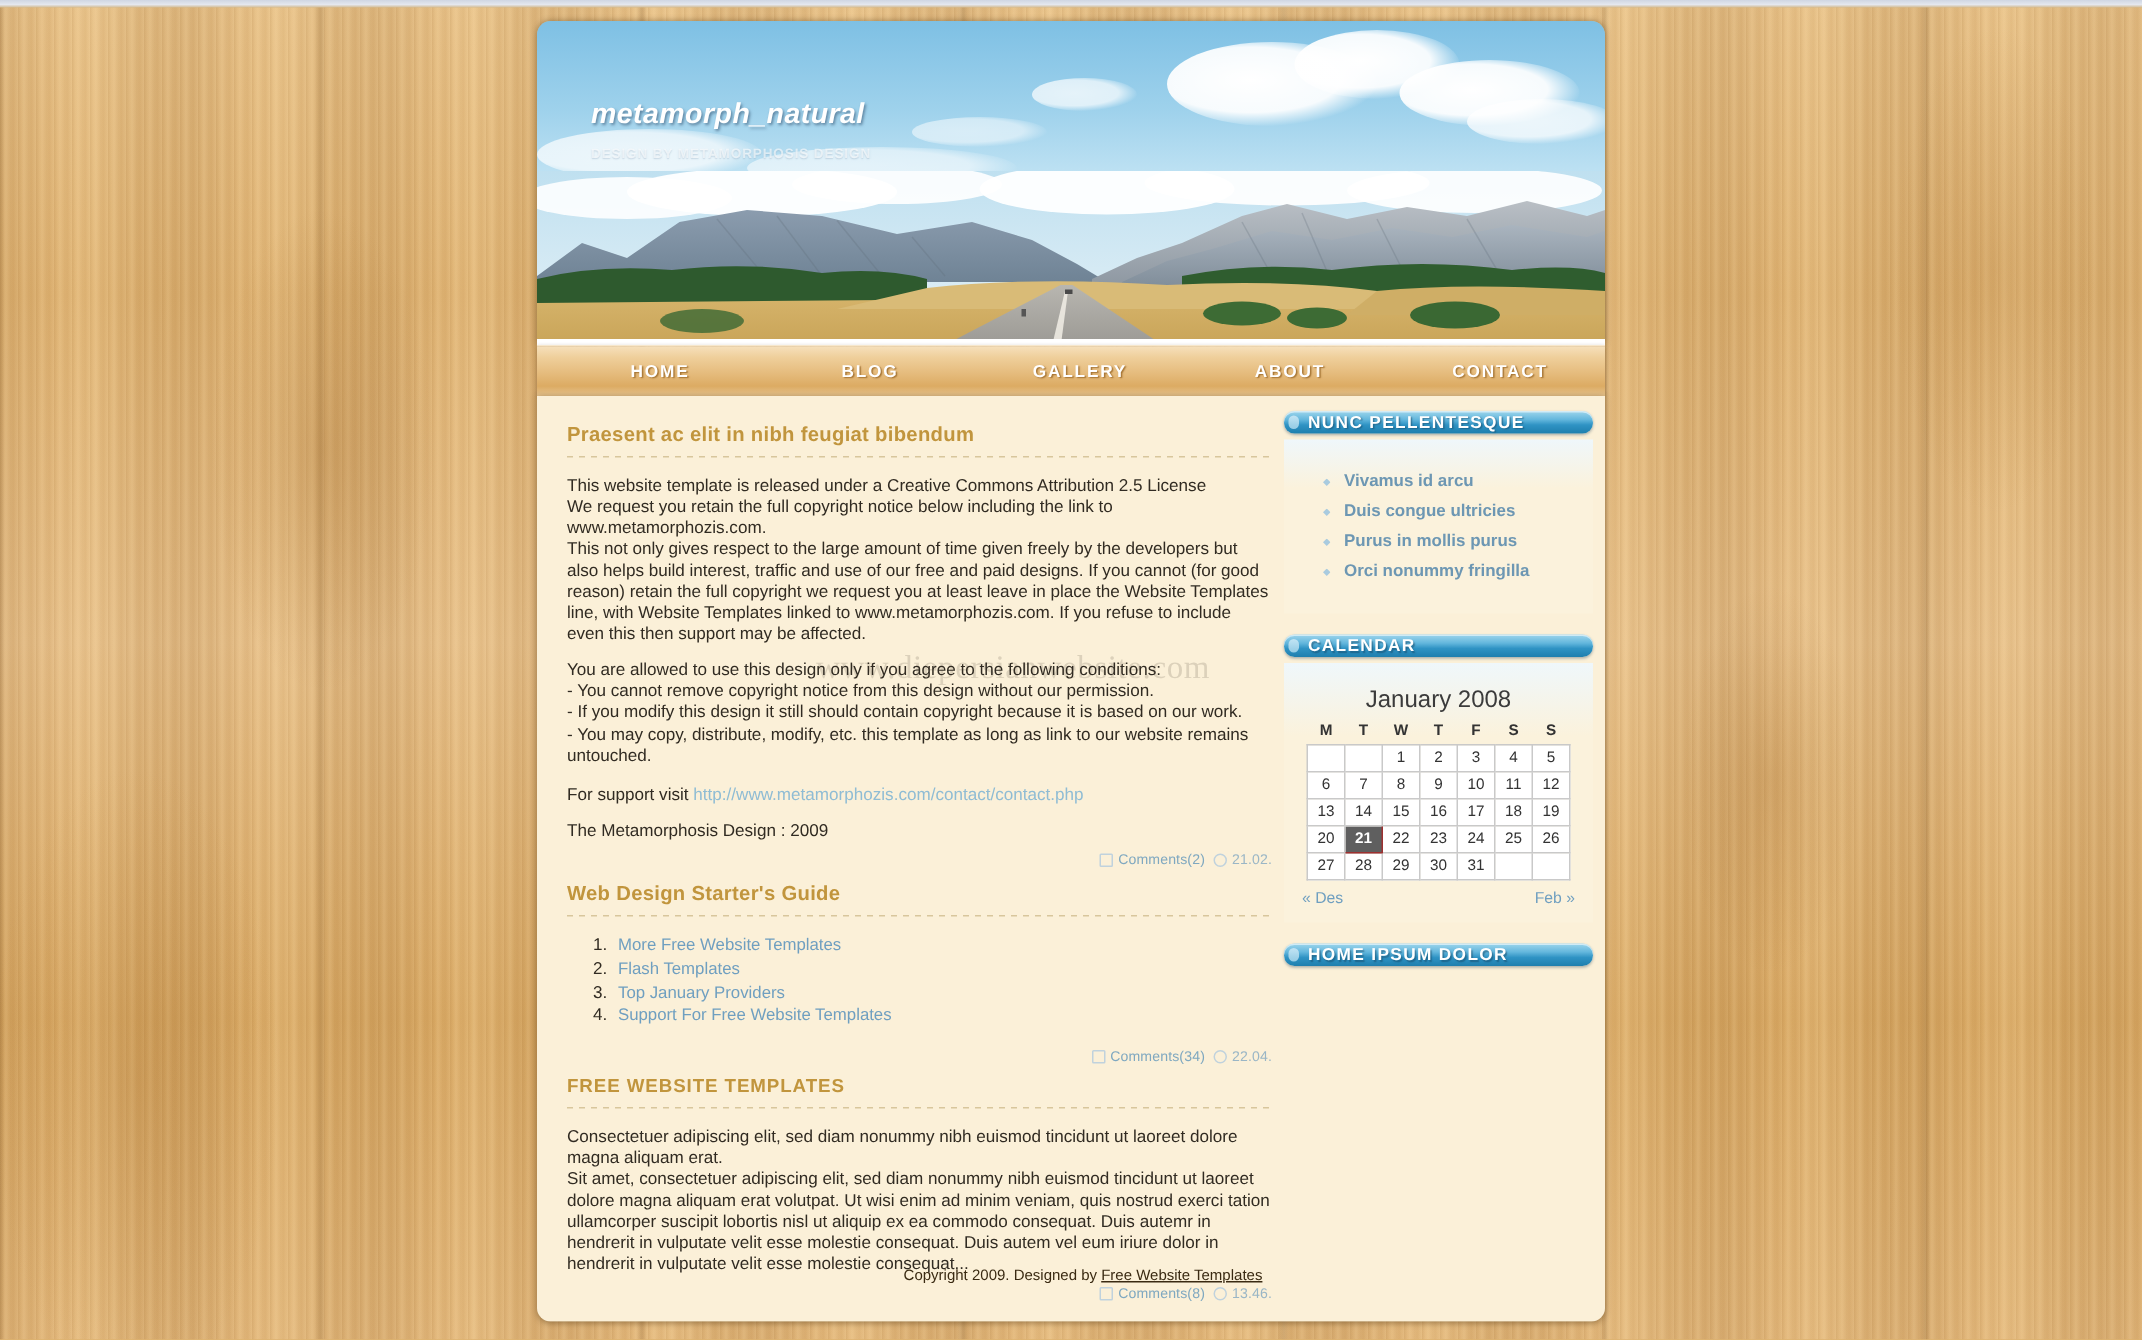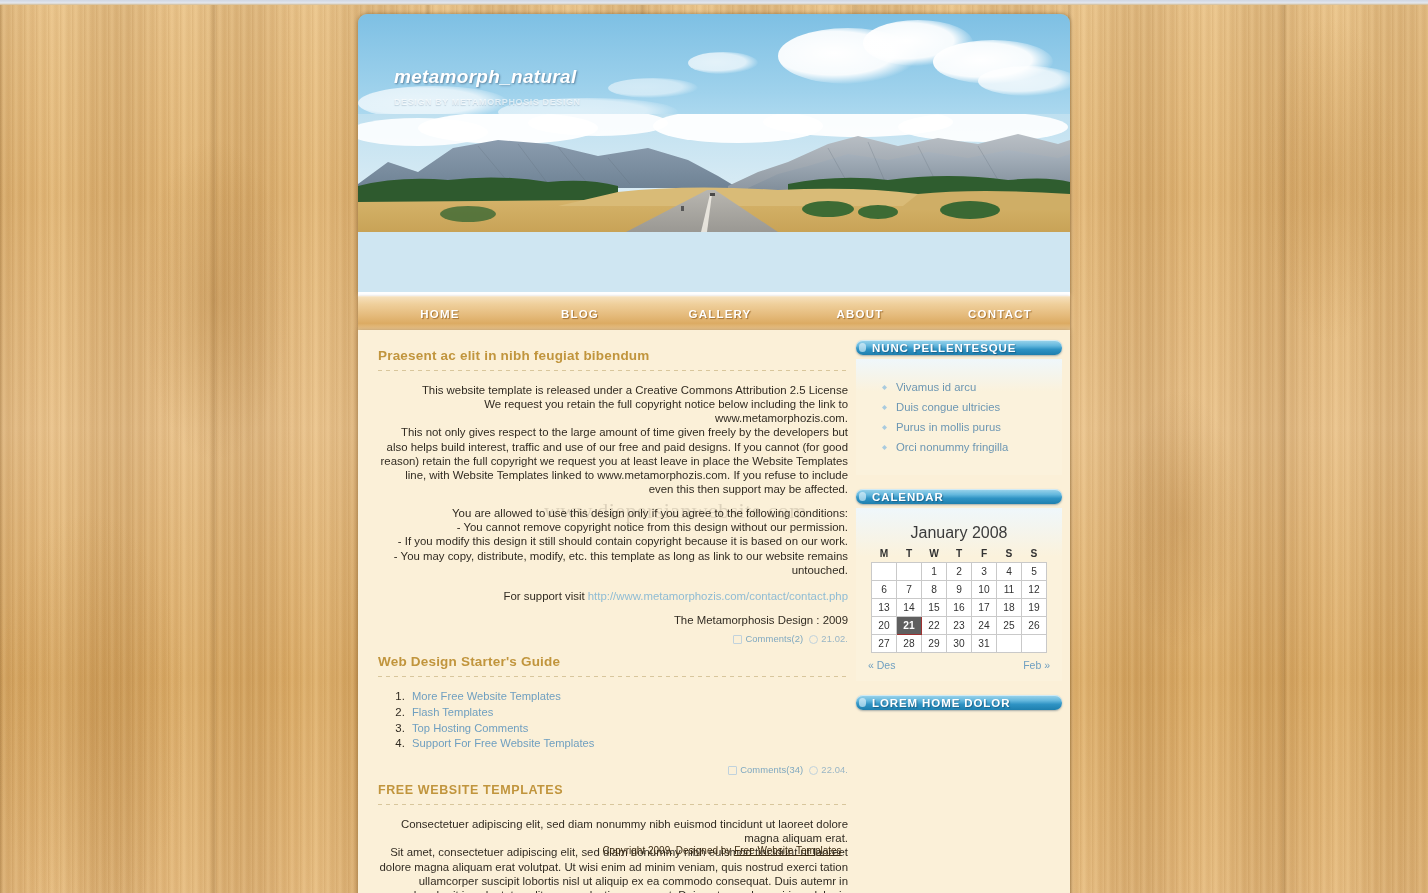--- a/index.html
+++ b/index.html
@@ -50,21 +50,21 @@
   #page {
     position: absolute;
     left: 358px; top: 14px;
     width: 712px;
     z-index: 2;
   }
 
   
   #header {
     position: relative;
-    width: 712px; height: 282px;
+    width: 712px; height: 216px;
     border-radius: 9px 9px 0 0;
     overflow: hidden;
     box-shadow: 0 0 4px rgba(60,35,5,0.45);
     background: linear-gradient(180deg, #7ec0e4 0%, #9fd2ec 28%, #bfe2f3 48%, #dff0f8 60%, #cfe6f2 66%);
   }
   
   .cloud {
     position:absolute; border-radius:50%;
     background: radial-gradient(ellipse at 40% 45%, #ffffff 0%, rgba(255,255,255,0.92) 50%, rgba(255,255,255,0) 72%);
   }
@@ -165,21 +165,20 @@
   .rule {
     height: 1px;
     margin: 7px 0 12px 0;
     background-image: repeating-linear-gradient(90deg,#d8c69c 0px,#d8c69c 4px,rgba(0,0,0,0) 4px,rgba(0,0,0,0) 8px);
   }
   .ptext {
     font-size: 11.4px;
     color: #312b22;
     line-height: 1.24;
     margin: 0 0 10px 0;
-    text-align: right;
   }
   .ptext a, a.inline-link {
     color:#8fbcd4; text-decoration:none;
   }
   ol.guide {
     margin: 4px 0 0 0;
     padding-left: 30px;
     font-size: 11.4px;
     color:#312b22;
     line-height: 1.38;
@@ -222,21 +221,21 @@
     margin-left: 16px;
     font-size: 11.5px; font-weight:bold; color:#ffffff;
     letter-spacing: 0.9px;
     text-shadow: 1px 1px 1px rgba(20,70,100,0.55);
   }
   .side-body {
     background: linear-gradient(180deg,#eff7fb 0%, #fbf2dc 28%, #fbf2dc 100%);
     padding: 12px 10px 14px 10px;
     margin-bottom: 14px;
   }
-  ul.sidelist { list-style:none; margin:0; padding:0 0 0 16px; }
+  ul.sidelist { list-style:none; margin:0; padding:0 0 0 16px;font-weight:bold; }
   ul.sidelist li {
     position:relative;
     font-size: 11.3px;
     color:#6d97b3;
     padding: 4px 0 4px 14px;
     cursor:pointer;
   }
   ul.sidelist li .bullet {
     position:absolute; left:0; top:8px;
     width:5px; height:5px;
@@ -426,21 +425,21 @@
           <span class="mico"></span><a>Comments(2)</a><span class="sep"></span><span class="mico clock"></span><span>21.02.</span>
         </div>
       </div>
 
       <div class="post" style="margin-top:10px;">
         <h2 class="post-title">Web Design Starter's Guide</h2>
         <div class="rule"></div>
         <ol class="guide">
           <li><a>More Free Website Templates</a></li>
           <li><a>Flash Templates</a></li>
-          <li><a>Top Hosting Comments</a></li>
+          <li><a>Top January Providers</a></li>
           <li><a>Support For Free Website Templates</a></li>
         </ol>
         <div class="meta" style="margin-top:12px;">
           <span class="mico"></span><a>Comments(34)</a><span class="sep"></span><span class="mico clock"></span><span>22.04.</span>
         </div>
       </div>
 
       <div class="post" style="margin-top:8px;">
         <h2 class="post-title caps">FREE WEBSITE TEMPLATES</h2>
         <div class="rule"></div>
@@ -534,21 +533,21 @@
           </tbody>
         </table>
         <div class="cal-nav">
           <a>« Des</a>
           <a>Feb »</a>
         </div>
       </div>
 
       <div class="side-head">
         <div class="lcap"></div>
-        <div class="htext">LOREM HOME DOLOR</div>
+        <div class="htext">HOME IPSUM DOLOR</div>
       </div>
 
     </div>
   </div>
 </div>
 
 <div id="footer">
   <div>
     <span>Copyright 2009. Designed by </span><a>Free Website Templates</a>
   </div>

